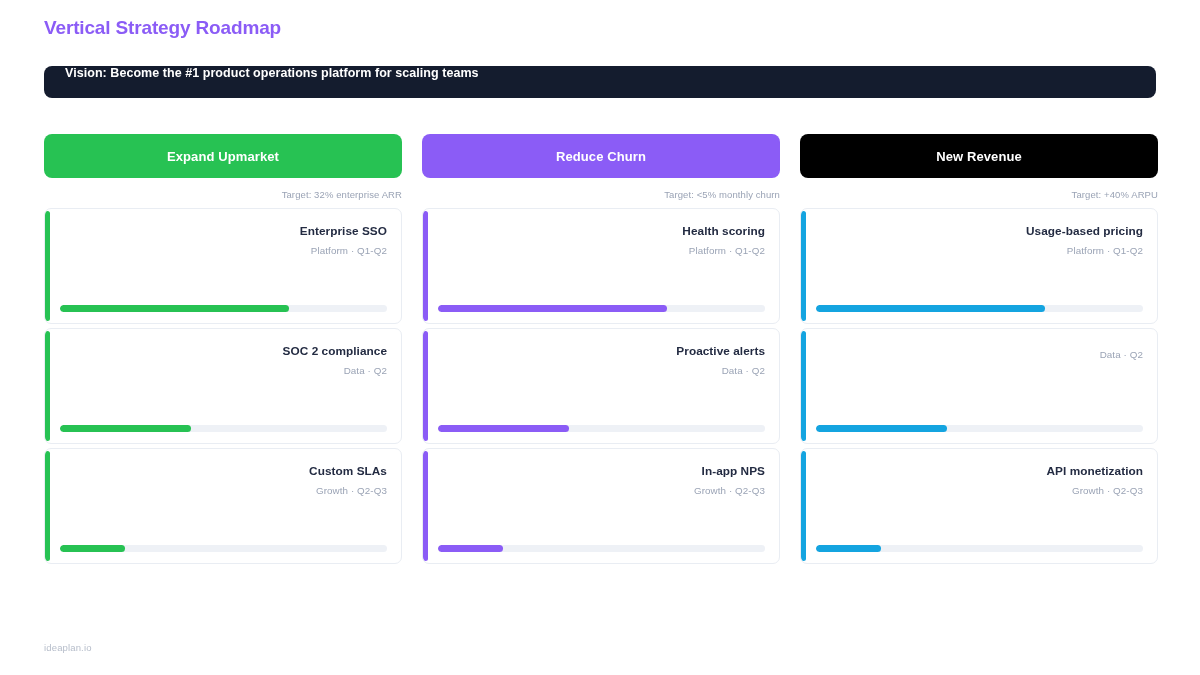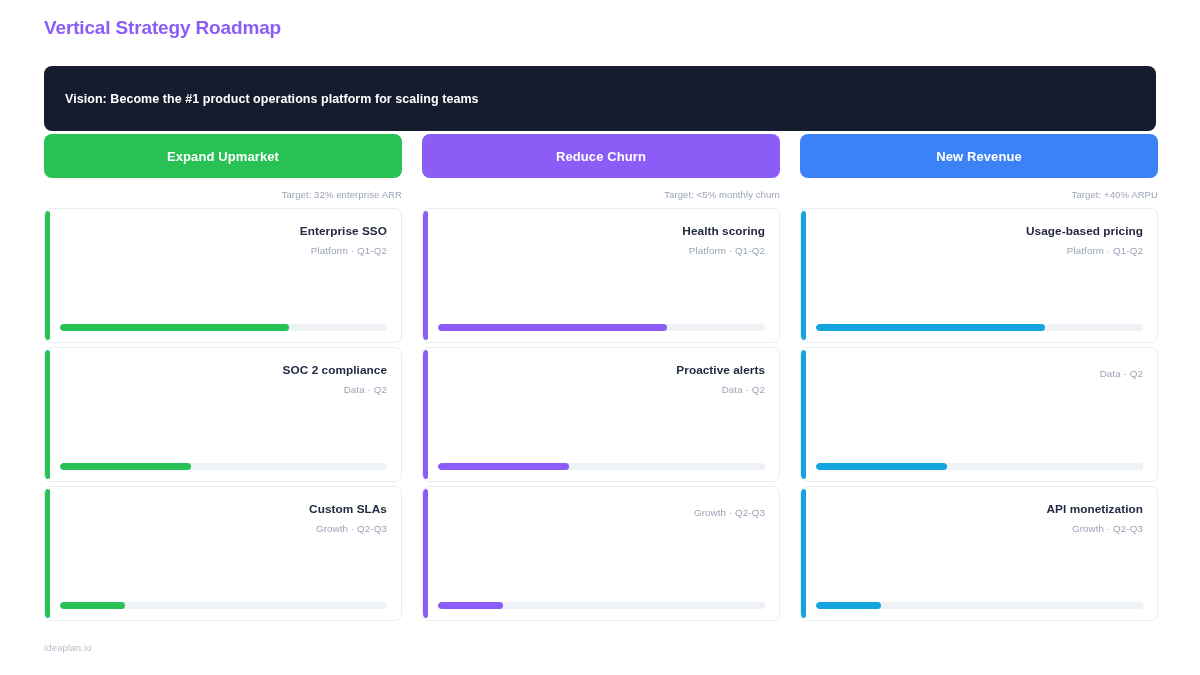--- a/index.html
+++ b/index.html
@@ -34,25 +34,24 @@
     color: #8b5cf6;
     line-height: 24px;
   }
 
   
   .vision-banner {
     position: absolute;
     left: 44px;
     top: 66px;
     width: 1112px;
-    height: 65px;
+    height: 32px;
     background: #141c2e;
     border-radius: 8px;
     display: flex;
-    align-items: center;
     padding-left: 21px;
   }
   .vision-text {
     color: #ffffff;
     font-size: 12.5px;
     font-weight: bold;
     letter-spacing: 0.05px;
   }
 
   
@@ -94,21 +93,21 @@
   .cards {
     margin-top: 7px;
     display: flex;
     flex-direction: column;
     gap: 4px;
   }
 
   
   .card {
     position: relative;
-    height: 135px;
+    height: 116px;
     background: #ffffff;
     border: 1px solid #e9edf3;
     border-radius: 7px;
     padding: 14px 14px 0 16px;
     overflow: hidden;
   }
   .card-accent {
     position: absolute;
     left: 0;
     top: 2px;
@@ -213,29 +212,30 @@
           <div class="card">
             <div class="card-accent" style="background: rgb(139, 92, 246);"></div>
             <div class="card-title">Proactive alerts</div>
             <div class="card-meta">Data · Q2</div>
             <div class="progress-track">
               <div class="progress-fill" style="background: rgb(139, 92, 246); width: 40%;"></div>
             </div>
           </div>
           <div class="card">
             <div class="card-accent" style="background: rgb(139, 92, 246);"></div>
+            <div class="card-title">In-app NPS</div>
             <div class="card-meta">Growth · Q2-Q3</div>
             <div class="progress-track">
               <div class="progress-fill" style="background: rgb(139, 92, 246); width: 20%;"></div>
             </div>
           </div>
         </div>
       </div>
       <div class="column">
-        <div class="column-header" style="background: #3b82f6;">New Revenue</div>
+        <div class="column-header" style="background: #000000;">New Revenue</div>
         <div class="column-target">Target: +40% ARPU</div>
         <div class="cards">
           <div class="card">
             <div class="card-accent" style="background: rgb(20, 164, 224);"></div>
             <div class="card-title">Usage-based pricing</div>
             <div class="card-meta">Platform · Q1-Q2</div>
             <div class="progress-track">
               <div class="progress-fill" style="background: rgb(20, 164, 224); width: 70%;"></div>
             </div>
           </div>

